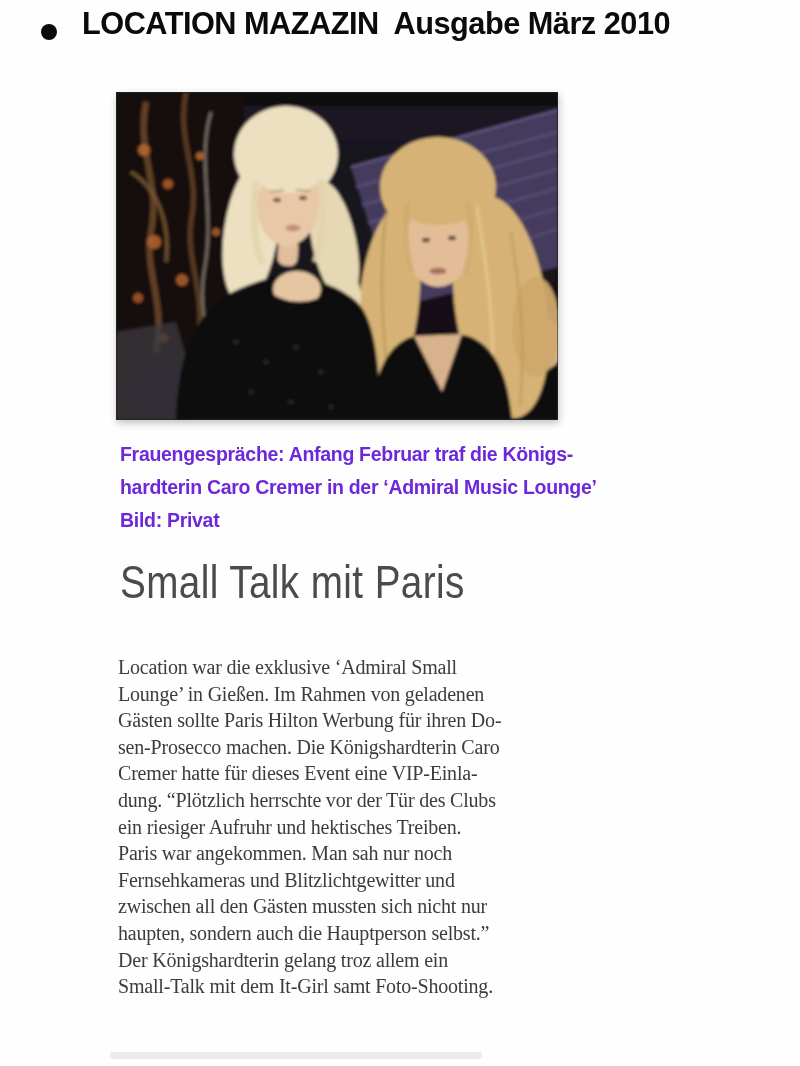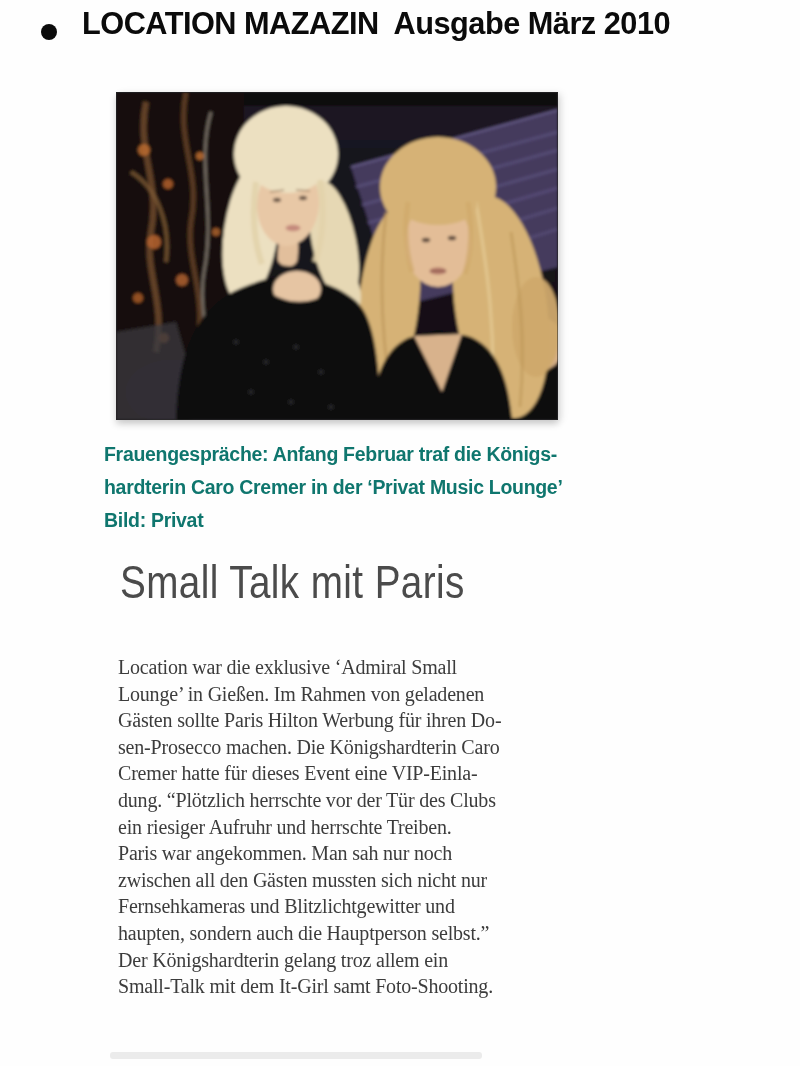--- a/index.html
+++ b/index.html
@@ -16,22 +16,22 @@
     filter:blur(0.2px);
   }
   
   .photo-wrap{
     position:absolute;left:116px;top:92px;width:442px;height:328px;background:#121016;
     box-shadow:0 4px 7px rgba(0,0,0,0.18),4px 1px 8px rgba(0,0,0,0.07);
   }
   .photo-wrap svg{display:block;}
   
   .caption{
-    position:absolute;left:104px;top:438px;width:452px;
-    font-size:19.5px;font-weight:600;color:#0f766e;letter-spacing:-0.3px;
+    position:absolute;left:120px;top:438px;width:452px;
+    font-size:19.5px;font-weight:600;color:#6d28d9;letter-spacing:-0.3px;
     filter:blur(0.25px);
   }
   .cap-line{height:33px;line-height:33px;text-align:justify;text-align-last:justify;white-space:nowrap;overflow:visible;}
   .cap-last{display:flex;justify-content:space-between;height:33px;line-height:33px;}
   
   .headline{
     position:absolute;left:120px;top:553px;
     font-size:46px;font-weight:300;color:#4b4b4b;letter-spacing:0.5px;
     transform:scaleX(0.84);transform-origin:left top;white-space:nowrap;
     filter:blur(0.3px);line-height:58px;
@@ -144,39 +144,39 @@
         <circle cx="135" cy="300" r="2.4" fill="#26262b"></circle>
         <circle cx="175" cy="310" r="2.4" fill="#26262b"></circle>
         <circle cx="215" cy="315" r="2.4" fill="#26262b"></circle>
       </g>
       <rect x="0.5" y="0.5" width="441" height="327" fill="none" stroke="#2a2a2a" opacity="0.55"></rect>
     </svg>
   </div>
 
   <div class="caption">
     <div class="cap-line">Frauengespräche: Anfang Februar traf die Königs-</div>
-    <div class="cap-line">hardterin Caro Cremer in der ‘Privat Music Lounge’</div>
+    <div class="cap-line">hardterin Caro Cremer in der ‘Admiral Music Lounge’</div>
     <div class="cap-last">
       <span>Bild: Privat</span>
     </div>
   </div>
 
   <div class="headline">Small Talk mit Paris</div>
 
   <div class="body-text">
     <div class="body-line">Location war die exklusive ‘Admiral Small</div>
     <div class="body-line">Lounge’ in Gießen. Im Rahmen von geladenen</div>
     <div class="body-line">Gästen sollte Paris Hilton Werbung für ihren Do-</div>
     <div class="body-line">sen-Prosecco machen. Die Königshardterin Caro</div>
     <div class="body-line">Cremer hatte für dieses Event eine VIP-Einla-</div>
     <div class="body-line">dung. “Plötzlich herrschte vor der Tür des Clubs</div>
-    <div class="body-line">ein riesiger Aufruhr und herrschte Treiben.</div>
+    <div class="body-line">ein riesiger Aufruhr und hektisches Treiben.</div>
     <div class="body-line">Paris war angekommen. Man sah nur noch</div>
+    <div class="body-line">Fernsehkameras und Blitzlichtgewitter und</div>
     <div class="body-line">zwischen all den Gästen mussten sich nicht nur</div>
-    <div class="body-line">Fernsehkameras und Blitzlichtgewitter und</div>
     <div class="body-line">haupten, sondern auch die Hauptperson selbst.”</div>
     <div class="body-line">Der Königshardterin gelang troz allem ein</div>
     <div class="body-line">Small-Talk mit dem It-Girl samt Foto-Shooting.</div>
   </div>
 
   <div class="scan-artifact"></div>
 
 </div>
 
 </body></html>

